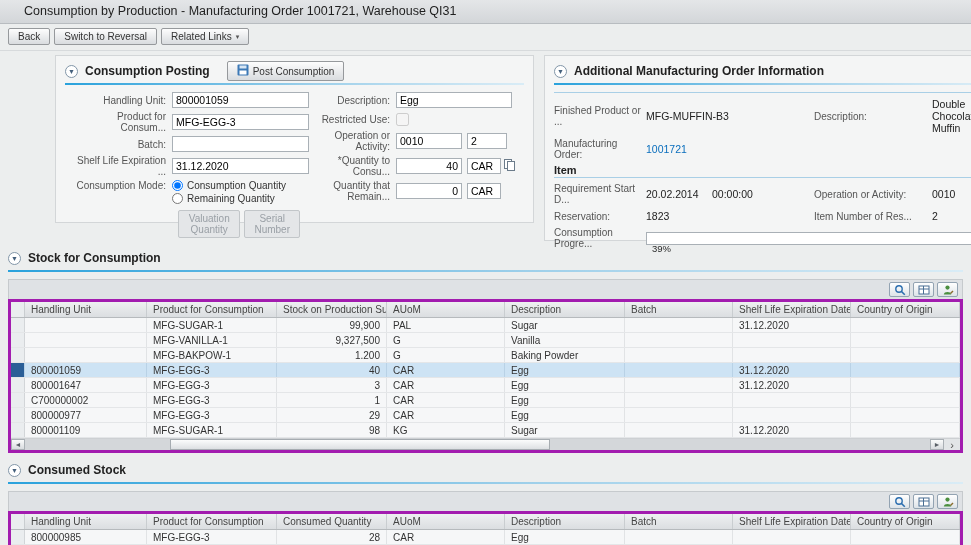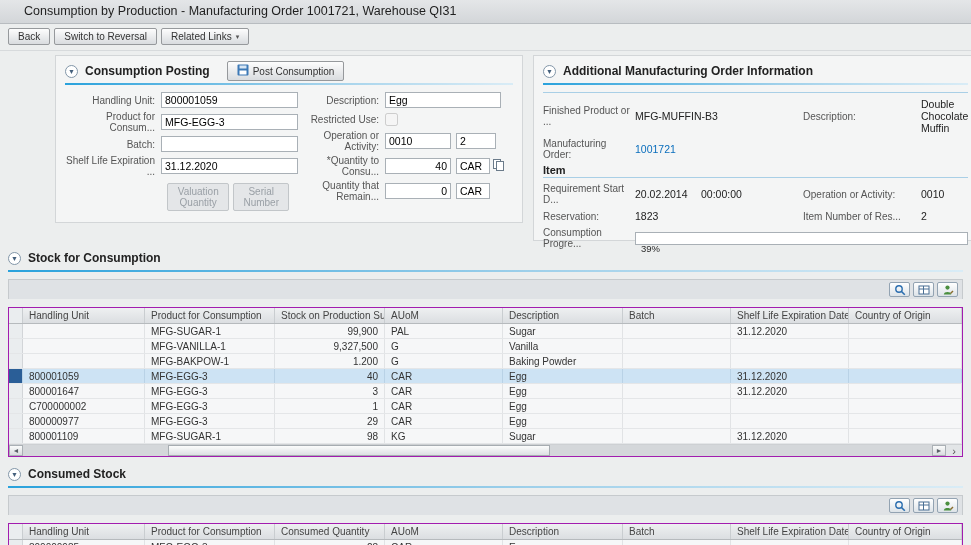--- a/index.html
+++ b/index.html
@@ -21,21 +21,21 @@
   .panel-left { height:168px; }
   .panel-right { height:186px; }
 
   .sec-head { display:flex; align-items:center; gap:7px; height:18px; }
   .sec-title { font-size:12px; font-weight:bold; color:#222; }
   .collapse { width:13px; height:13px; border:1px solid #8296a8; border-radius:50%; background:#fff;
     font-size:7px; color:#44607c; display:inline-flex; align-items:center; justify-content:center; cursor:pointer; }
   .blue-rule { height:2px; margin:3px 0 7px; background:linear-gradient(to right,#2aa2dc,#9fd0ea 55%,#d9ecf6); }
 
   .post-btn { margin-left:10px; }
-  .form { display:flex; }
+  .form { display:flex;margin-left:11px; }
   .form-col { width:50%; }
   .frow { display:flex; align-items:center; margin-bottom:3px; min-height:16px; }
   .flabel { width:96px; text-align:right; padding-right:6px; font-size:10px; color:#555; flex:none; }
   .finput { height:16px; font-size:10.5px; font-family:"Liberation Sans",sans-serif; border:1px solid #a9b0b6;
     background:#fff; padding:0 3px; }
   .w137 { width:137px; } .w116 { width:116px; } .w66 { width:66px; } .w40 { width:40px; } .w34 { width:34px; }
   .num-right { text-align:right; }
   .radios { display:flex; flex-direction:column; gap:2px; }
   .radio-opt { display:flex; align-items:center; gap:4px; font-size:10px; color:#333; }
   .radio-opt input { width:11px; height:11px; margin:0; }
@@ -54,21 +54,21 @@
   .pbar { grid-column:2 / 5; height:13px; border:1px solid #a9b0b6; background:#fff; position:relative; }
   .pfill { height:100%; background:#b3cde6; }
   .ptext { position:absolute; left:5px; top:10px; font-size:9.5px; line-height:12px; color:#2a2a2a; }
 
   .section { margin:8px 8px 0; }
   .tableband { height:20px; background:#dfe2e5; border:1px solid #c6cacd; border-bottom:none;
     display:flex; justify-content:flex-end; align-items:center; gap:3px; padding:0 4px; }
   .icon-btn { width:21px; height:15px; border:1px solid #93a3b2; background:linear-gradient(#ffffff,#dde3e8);
     display:inline-flex; align-items:center; justify-content:center; cursor:pointer; border-radius:2px; }
 
-  .dtable { border:1px solid #a21caf; background:#404040;margin-top:8px; }
+  .dtable { border:3px solid #a21caf; background:#404040; }
   .trow { display:grid; grid-template-columns:14px 122px 130px 110px 118px 120px 108px 118px 1fr;
     height:15px; align-items:stretch; background:#f6f7f8; border-bottom:1px solid #e4e6e8; }
   .trow.header { background:linear-gradient(#eef0f1,#dbdee1); height:16px; border-bottom:1px solid #b6babd; }
   .tcell { padding:0 6px; font-size:10px; color:#333; border-right:1px solid #e1e3e5; overflow:hidden;
     white-space:nowrap; display:flex; align-items:center; }
   .header .tcell { color:#444; border-right:1px solid #c9cdd0; }
   .num { justify-content:flex-end; }
   .selcell { background:#eaedef; border-right:1px solid #d2d5d8; padding:0; }
   .trow.selected { background:#cde3f4; }
   .trow.selected .tcell { border-right:1px solid #b9d2e6; }
@@ -131,20 +131,33 @@
             <input class="finput w137" value="MFG-EGG-3" style="">
           </div>
           <div class="frow">
             <span class="flabel">Batch:</span>
             <input class="finput w137" value="" style="">
           </div>
           <div class="frow">
             <span class="flabel">Shelf Life Expiration ...</span>
             <input class="finput w137" value="31.12.2020" style="">
           </div>
+          <div class="frow" style="align-items:flex-start;">
+            <span class="flabel">Consumption Mode:</span>
+            <div class="radios">
+              <label class="radio-opt">
+                <input type="radio" name="cmode" checked="" style="">
+                <span>Consumption Quantity</span>
+              </label>
+              <label class="radio-opt">
+                <input type="radio" name="cmode" style="">
+                <span>Remaining Quantity</span>
+              </label>
+            </div>
+          </div>
           <div class="dis-btns">
             <button class="btn" disabled="">
                 <span>Valuation Quantity</span>
               </button>
             <button class="btn" disabled="">
                 <span>Serial Number</span>
               </button>
           </div>
         </div>
 

